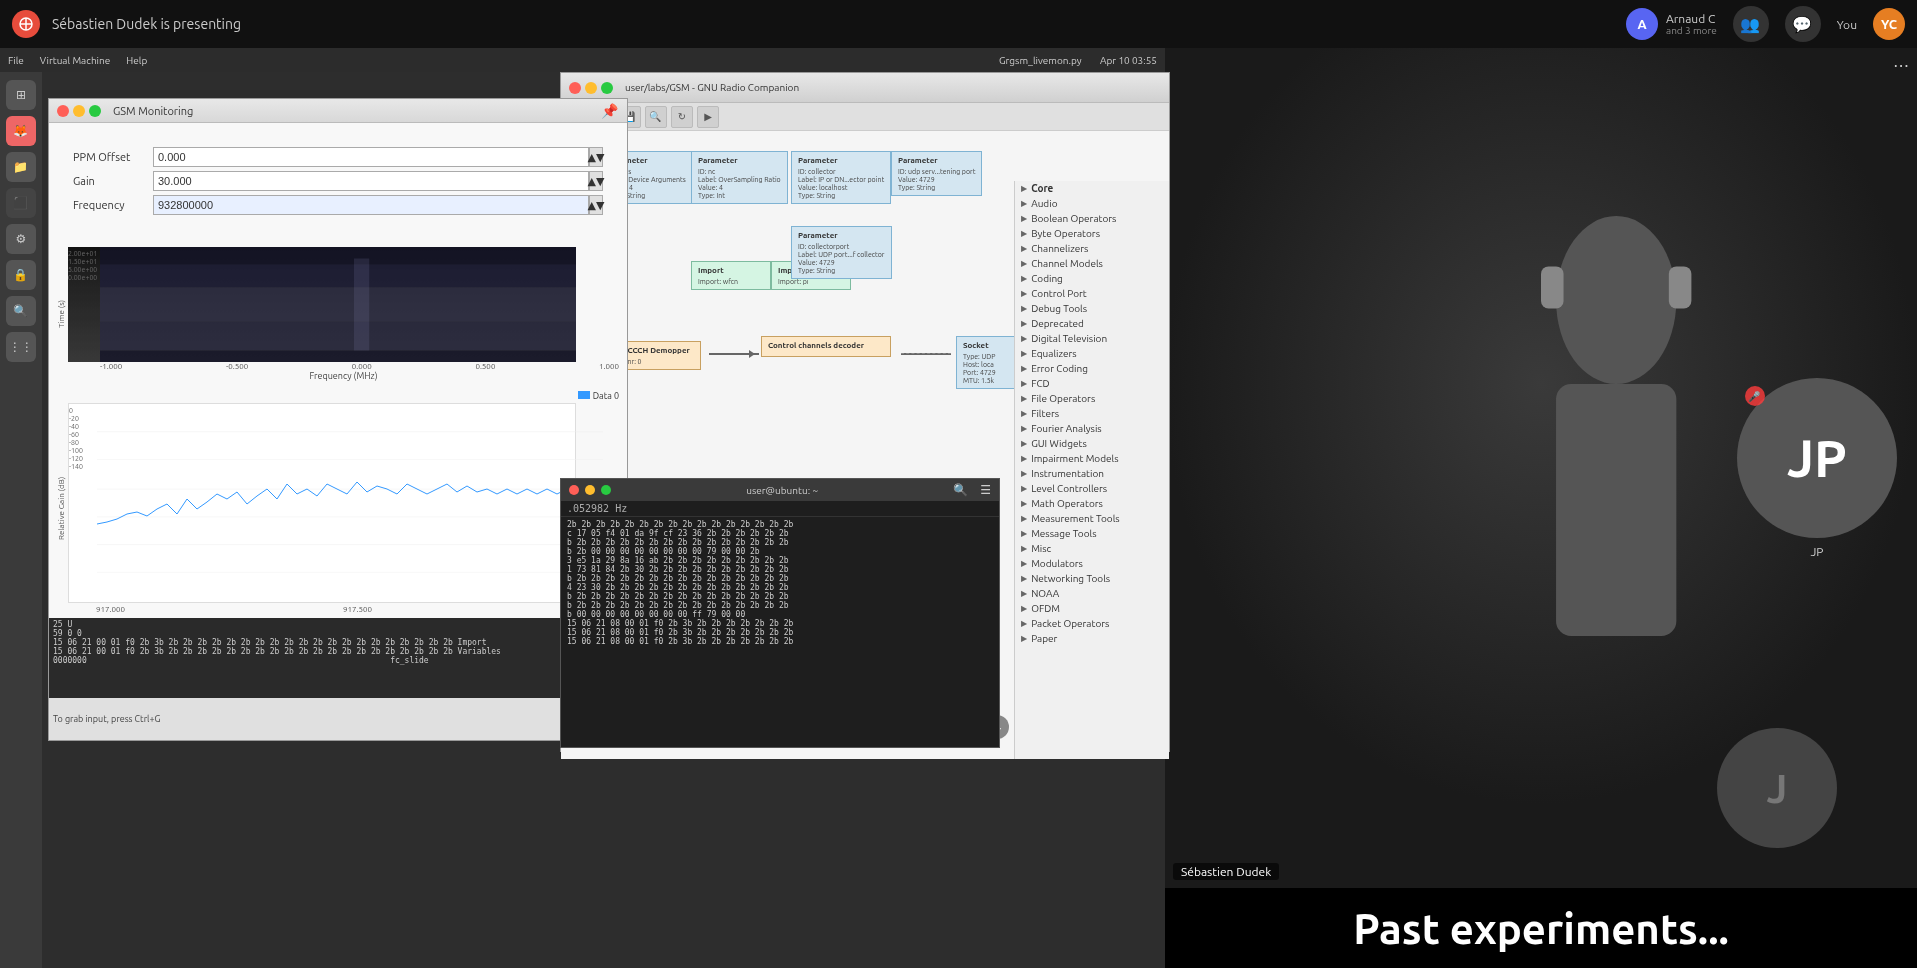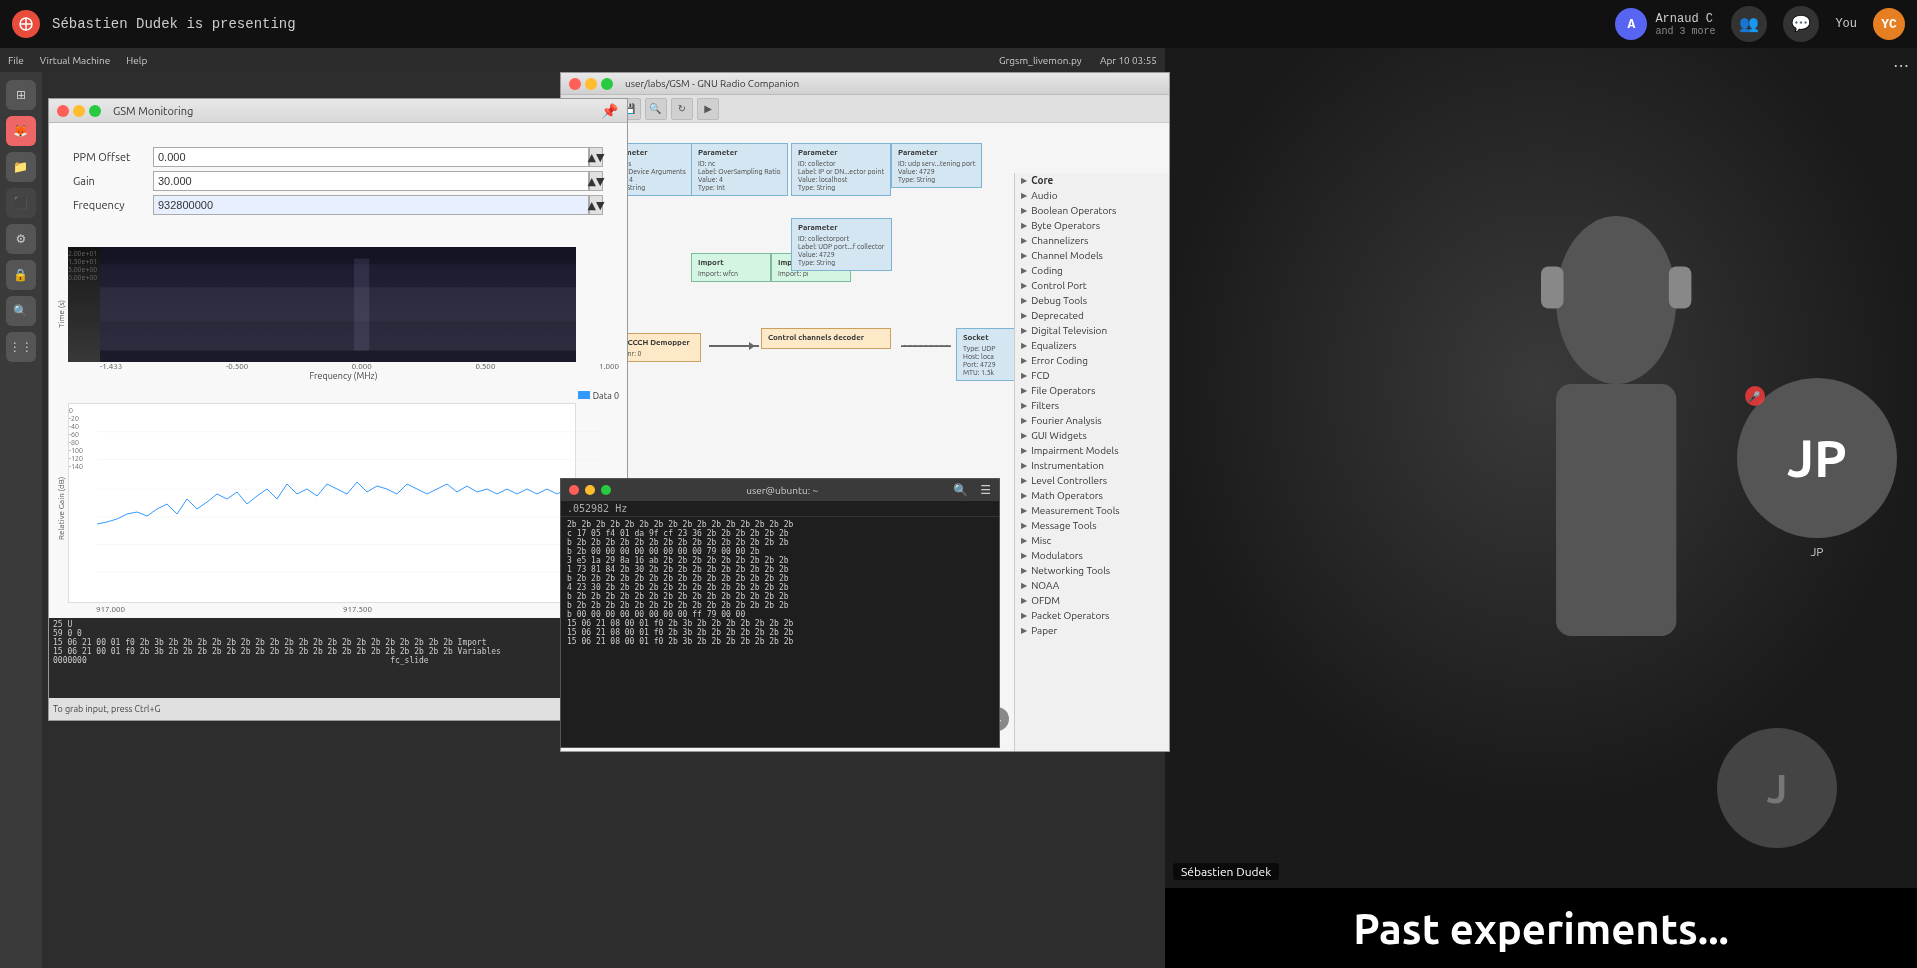--- a/index.html
+++ b/index.html
@@ -16,21 +16,20 @@
     
     #top-bar {
       position: absolute;
       top: 0; left: 0; right: 0;
       height: 48px;
       background: #111;
       display: flex;
       align-items: center;
       padding: 0 12px;
       z-index: 100;
-      font-family: Liberation Mono, monospace;
     }
     #top-bar-logo {
       width: 28px; height: 28px;
       background: #e74c3c;
       border-radius: 50%;
       margin-right: 12px;
       display: flex; align-items: center; justify-content: center;
       font-size: 14px; font-weight: bold; color: #fff;
     }
     #presenter-text {
@@ -248,21 +247,21 @@
       position: absolute;
       top: 24px; left: 560px;
       width: 610px;
       height: 680px;
       background: #ececec;
       border: 1px solid #999;
       z-index: 4;
     }
     #grc-titlebar {
       background: linear-gradient(to bottom, #e8e8e8, #d0d0d0);
-      height: 22px;
+      height: 30px;
       display: flex;
       align-items: center;
       padding: 0 8px;
       border-bottom: 1px solid #bbb;
       font-size: 11px;
       color: #333;
     }
     #grc-toolbar {
       height: 28px;
       background: #e0e0e0;
@@ -599,21 +598,21 @@
               <rect x="0" y="0" width="100%" height="15%" fill="rgba(20,20,40,0.8)"></rect>
               <rect x="0" y="15%" width="100%" height="20%" fill="rgba(30,30,60,0.7)"></rect>
               <rect x="0" y="35%" width="100%" height="30%" fill="rgba(50,50,80,0.6)"></rect>
               <rect x="0" y="65%" width="100%" height="25%" fill="rgba(40,40,70,0.6)"></rect>
               <rect x="0" y="90%" width="100%" height="10%" fill="rgba(20,20,40,0.8)"></rect>
 
               <rect x="50%" y="10%" width="3%" height="80%" fill="rgba(150,150,200,0.15)"></rect>
             </svg>
           </div>
           <div class="x-axis-container" style="margin-left:32px;">
-            <span>-1.433</span>
+            <span>-1.000</span>
             <span>-0.500</span>
             <span>0.000</span>
             <span>0.500</span>
             <span>1.000</span>
           </div>
           <div id="freq-label">Frequency (MHz)</div>
         </div>
       </div>
     </div>
 
@@ -659,21 +658,21 @@
       </div>
     </div>
 
     <div id="log-area">
       <div>25 U</div>
       <div>59 0 0</div>
       <div>15 06 21 00 01 f0 2b 3b 2b 2b 2b 2b 2b 2b 2b 2b 2b 2b 2b 2b 2b 2b 2b 2b 2b 2b 2b 2b Import</div>
       <div>15 06 21 00 01 f0 2b 3b 2b 2b 2b 2b 2b 2b 2b 2b 2b 2b 2b 2b 2b 2b 2b 2b 2b 2b 2b 2b Variables</div>
       <div>0000000 &nbsp;&nbsp;&nbsp;&nbsp;&nbsp;&nbsp;&nbsp;&nbsp;&nbsp;&nbsp;&nbsp;&nbsp;&nbsp;&nbsp;&nbsp;&nbsp;&nbsp;&nbsp;&nbsp;&nbsp;&nbsp;&nbsp;&nbsp;&nbsp;&nbsp;&nbsp;&nbsp;&nbsp;&nbsp;&nbsp;&nbsp;&nbsp;&nbsp;&nbsp;&nbsp;&nbsp;&nbsp;&nbsp;&nbsp;&nbsp;&nbsp;&nbsp;&nbsp;&nbsp;&nbsp;&nbsp;&nbsp;&nbsp;&nbsp;&nbsp;&nbsp;&nbsp;&nbsp;&nbsp;&nbsp;&nbsp;&nbsp;&nbsp;&nbsp;&nbsp;&nbsp;&nbsp;fc_slide</div>
     </div>
-    <div style="background:#e0e0e0;color:#444;font-size:9px;padding:6px 4px;">
+    <div style="background:#e0e0e0;color:#444;font-size:9px;padding:16px 4px;">
       <span>To grab input, press Ctrl+G</span>
     </div>
   </div>
 
   <div id="grc-window">
     <div id="grc-titlebar">
       <div class="window-btn win-close"></div>
       <div class="window-btn win-minimize"></div>
       <div class="window-btn win-maximize"></div>
       <span style="margin-left:8px;font-size:10px;">user/labs/GSM - GNU Radio Companion</span>

